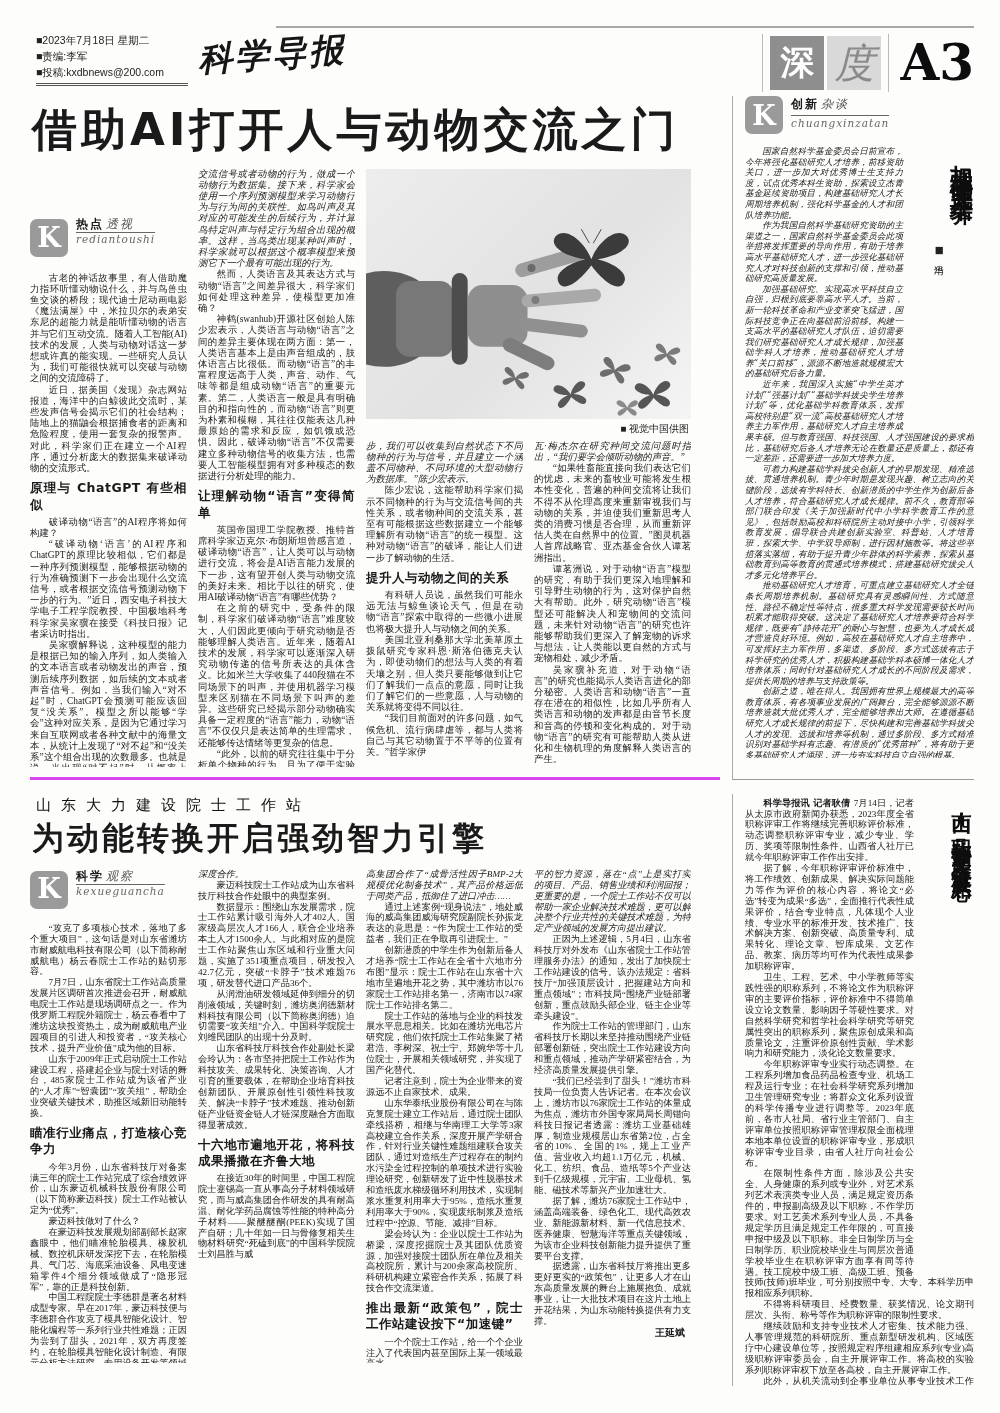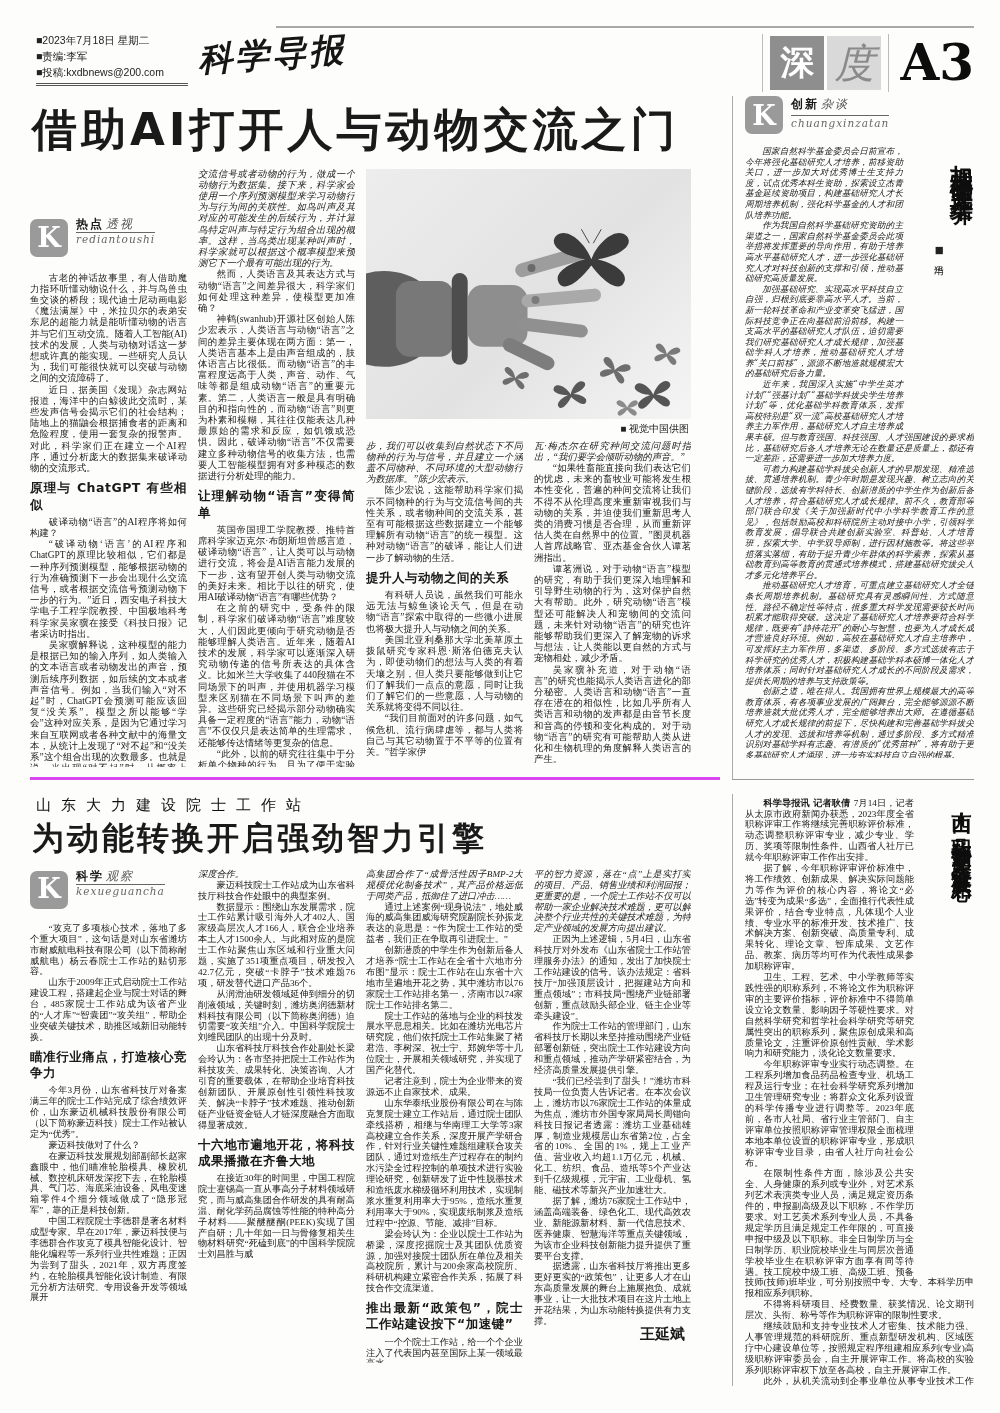--- a/index.html
+++ b/index.html
@@ -41,21 +41,21 @@
   .photo{height:250px;background:linear-gradient(135deg,#ededed,#e2e2e2 55%,#f5f5f5);}
   .photo svg{display:block;width:100%;height:100%;}
   .cap{font-size:10px;text-align:right;margin:3px 2px 5px 0;font-family:"Liberation Sans",sans-serif;color:#222;}
   .colpair{display:flex;gap:11px;height:322px;overflow:hidden;}
   .flow{font-size:9.4px;line-height:11.2px;text-align:justify;}
   .flow p{margin:0;text-indent:2em;}
   .flow p.c{text-indent:0;font-style:italic;}
   .flow h3{font-family:"DejaVu Sans","Liberation Sans",sans-serif;font-size:12.5px;line-height:1.3;
            margin:6px 0 4px;letter-spacing:.5px;}
   .flow p.by{text-align:right;font-weight:bold;text-indent:0;
-             font-family:Liberation Serif, serif;padding-right:6px;margin-top:2px;font-size:15px;}
+             font-family:Liberation Mono, monospace;padding-right:6px;margin-top:2px;font-size:10px;}
   
   .tr{flex:1;min-width:0;margin-left:12px;padding-left:12px;border-left:1px solid #aaa;
       border-bottom:1px solid #999;padding-bottom:6px;}
   .tr .sb{margin-bottom:12px;}
   .opbody{font-family:"DejaVu Serif",serif;font-style:italic;font-size:8.6px;line-height:10.6px;
           text-align:justify;height:612px;overflow:hidden;}
   .opbody p{margin:0;text-indent:2em;}
   .opfloat{float:right;width:66px;height:282px;display:flex;justify-content:flex-end;gap:5px;margin-left:5px;}
   .vby{writing-mode:vertical-rl;font-size:9.5px;margin-top:98px;font-style:normal;color:#222;
        font-family:"DejaVu Sans","Liberation Sans",sans-serif;}
@@ -214,20 +214,21 @@
         <div class="col flow">
           <div class="sb">
             <span class="kbox">K</span>
             <span>
               <span class="sbt"><b>科学</b><i>观察</i></span>
               <span class="sbp">kexueguancha</span>
             </span>
           </div>
           <div>
               <p>“攻克了多项核心技术，落地了多个重大项目”，这句话是对山东省潍坊市耐威航电科技有限公司（以下简称耐威航电）杨云春院士工作站的贴切形容。</p>
+              <p>7月7日，山东省院士工作站高质量发展片区调研首次推进会召开，耐威航电院士工作站是现场调研点之一。作为俄罗斯工程院外籍院士，杨云春看中了潍坊这块投资热土，成为耐威航电产业园项目的引进人和投资者，“攻关核心技术，提升产业价值”成为他的目标。</p>
               <p>山东于2009年正式启动院士工作站建设工程，搭建起企业与院士对话的舞台，485家院士工作站成为该省产业的“人才库”“智囊团”“攻关组”，帮助企业突破关键技术，助推区域新旧动能转换。</p>
               <h3>瞄准行业痛点，打造核心竞争力</h3>
               <p>今年3月份，山东省科技厅对备案满三年的院士工作站完成了综合绩效评价，山东豪迈机械科技股份有限公司（以下简称豪迈科技）院士工作站被认定为“优秀”。</p>
               <p>豪迈科技做对了什么？</p>
               <p>在豪迈科技发展规划部副部长赵家鑫眼中，他们瞄准轮胎模具、橡胶机械、数控机床研发深挖下去，在轮胎模具、气门芯、海底采油设备、风电变速箱零件4个细分领域做成了“隐形冠军”，靠的正是科技创新。</p>
               <p>中国工程院院士李德群是著名材料成型专家。早在2017年，豪迈科技便与李德群合作攻克了模具智能化设计、智能化编程等一系列行业共性难题；正因为尝到了甜头，2021年，双方再度签约，在轮胎模具智能化设计制造、有限元分析方法研究、专用设备开发等领域展开</p>
             </div>
         </div>
         <div class="col flow">
             <p class="c">深度合作。</p>

